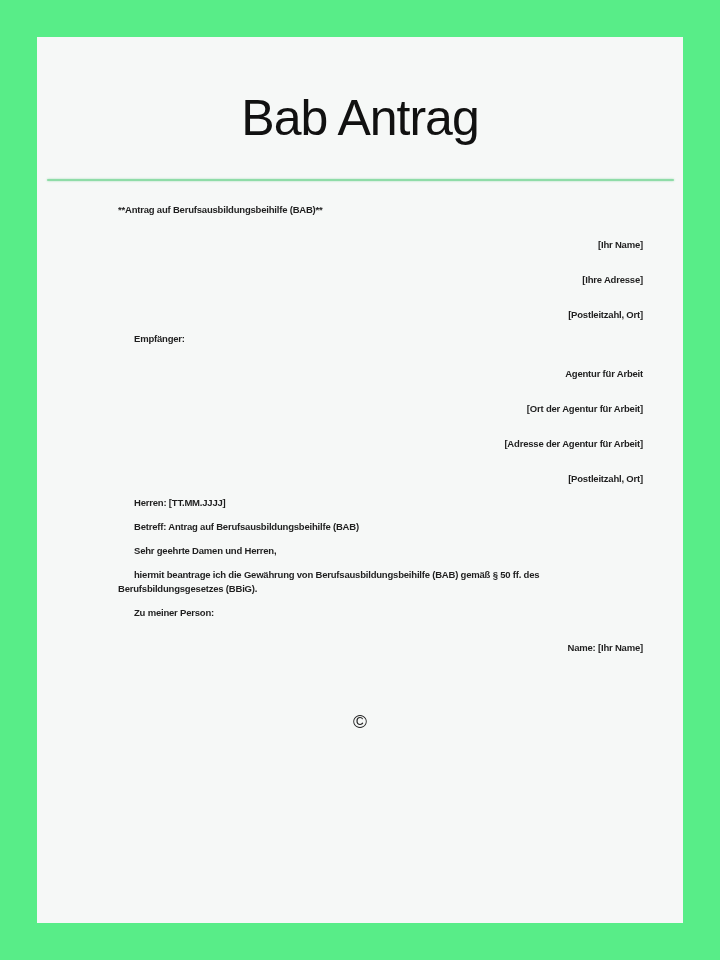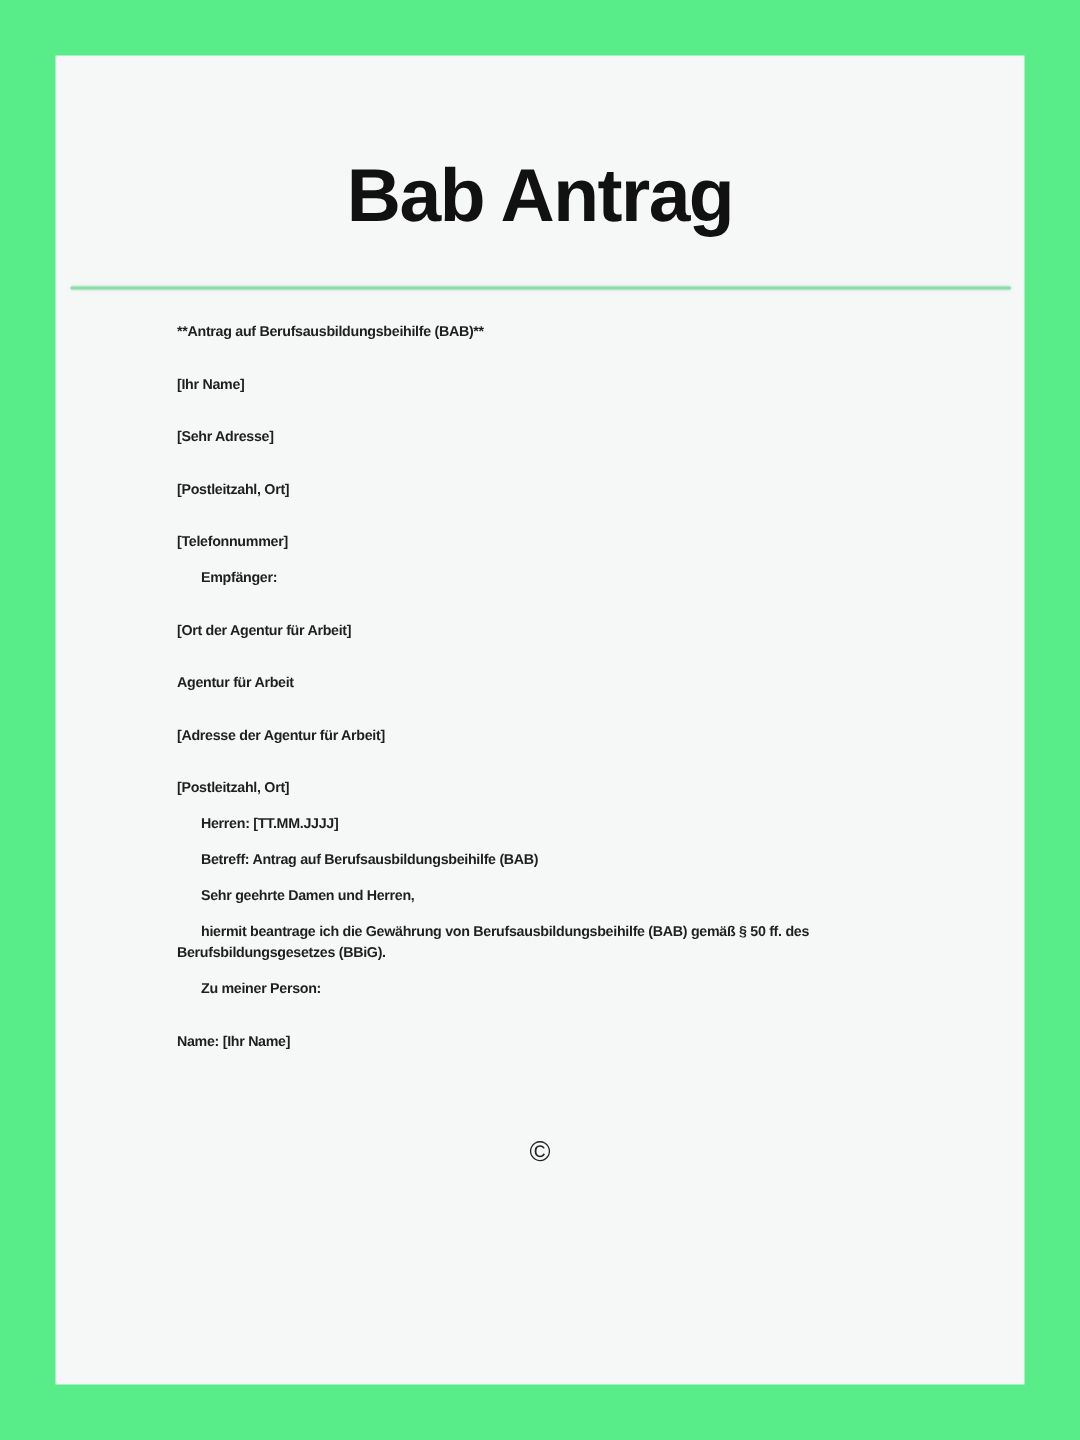--- a/index.html
+++ b/index.html
@@ -20,24 +20,24 @@
   }
   .page {
     position: absolute;
     left: 37px;
     top: 37px;
     width: 646px;
     height: 886px;
     background: #f6f8f7;
   }
   .title {
-    margin: 16px;
+    margin: 4px;
     padding-top: 52px;
     text-align: center;
-    font-weight: bold;
+    font-weight: normal;
     font-size: 50px;
     line-height: 50px;
     letter-spacing: -1px;
     color: #111111;
   }
   .divider {
     height: 2px;
     margin: 36px 9px 0 10px;
     background: #8fdca8;
     border-radius: 1px;
@@ -49,21 +49,21 @@
     font-weight: bold;
     letter-spacing: -0.2px;
     color: #1f1f1f;
   }
   .line {
     margin: 0;
     line-height: 14px;
     white-space: nowrap;
   }
   .gap-xl { margin-top: 44px; }
-  .gap-l  { margin-top: 21px; }
+  .gap-l  { margin-top: 21px; text-align: right; }
   .gap-s  { margin-top: 10px; margin-left: 16px; }
   .gap-xs { margin-top: 0; }
   .copyright {
     margin-top: 57px;
     text-align: center;
     font-size: 19px;
     line-height: 19px;
     font-weight: normal;
     color: #222222;
   }
@@ -74,26 +74,25 @@
 <div class="frame">
   <div class="page">
 
     <h1 class="title">Bab Antrag</h1>
 
     <div class="divider"></div>
 
     <div class="content">
       <p class="line">**Antrag auf Berufsausbildungsbeihilfe (BAB)**</p>
       <p class="line gap-l">[Ihr Name]</p>
-      <p class="line gap-l">[Sehr Adresse]</p>
+      <p class="line gap-l">[Ihre Adresse]</p>
       <p class="line gap-l">[Postleitzahl, Ort]</p>
-      <p class="line gap-l">[Telefonnummer]</p>
       <p class="line gap-s">Empfänger:</p>
+      <p class="line gap-l">Agentur für Arbeit</p>
       <p class="line gap-l">[Ort der Agentur für Arbeit]</p>
-      <p class="line gap-l">Agentur für Arbeit</p>
       <p class="line gap-l">[Adresse der Agentur für Arbeit]</p>
       <p class="line gap-l">[Postleitzahl, Ort]</p>
       <p class="line gap-s">Herren: [TT.MM.JJJJ]</p>
       <p class="line gap-s">Betreff: Antrag auf Berufsausbildungsbeihilfe (BAB)</p>
       <p class="line gap-s">Sehr geehrte Damen und Herren,</p>
       <p class="line gap-s">hiermit beantrage ich die Gewährung von Berufsausbildungsbeihilfe (BAB) gemäß § 50 ff. des</p>
       <p class="line gap-xs">Berufsbildungsgesetzes (BBiG).</p>
       <p class="line gap-s">Zu meiner Person:</p>
       <p class="line gap-l">Name: [Ihr Name]</p>
     </div>

